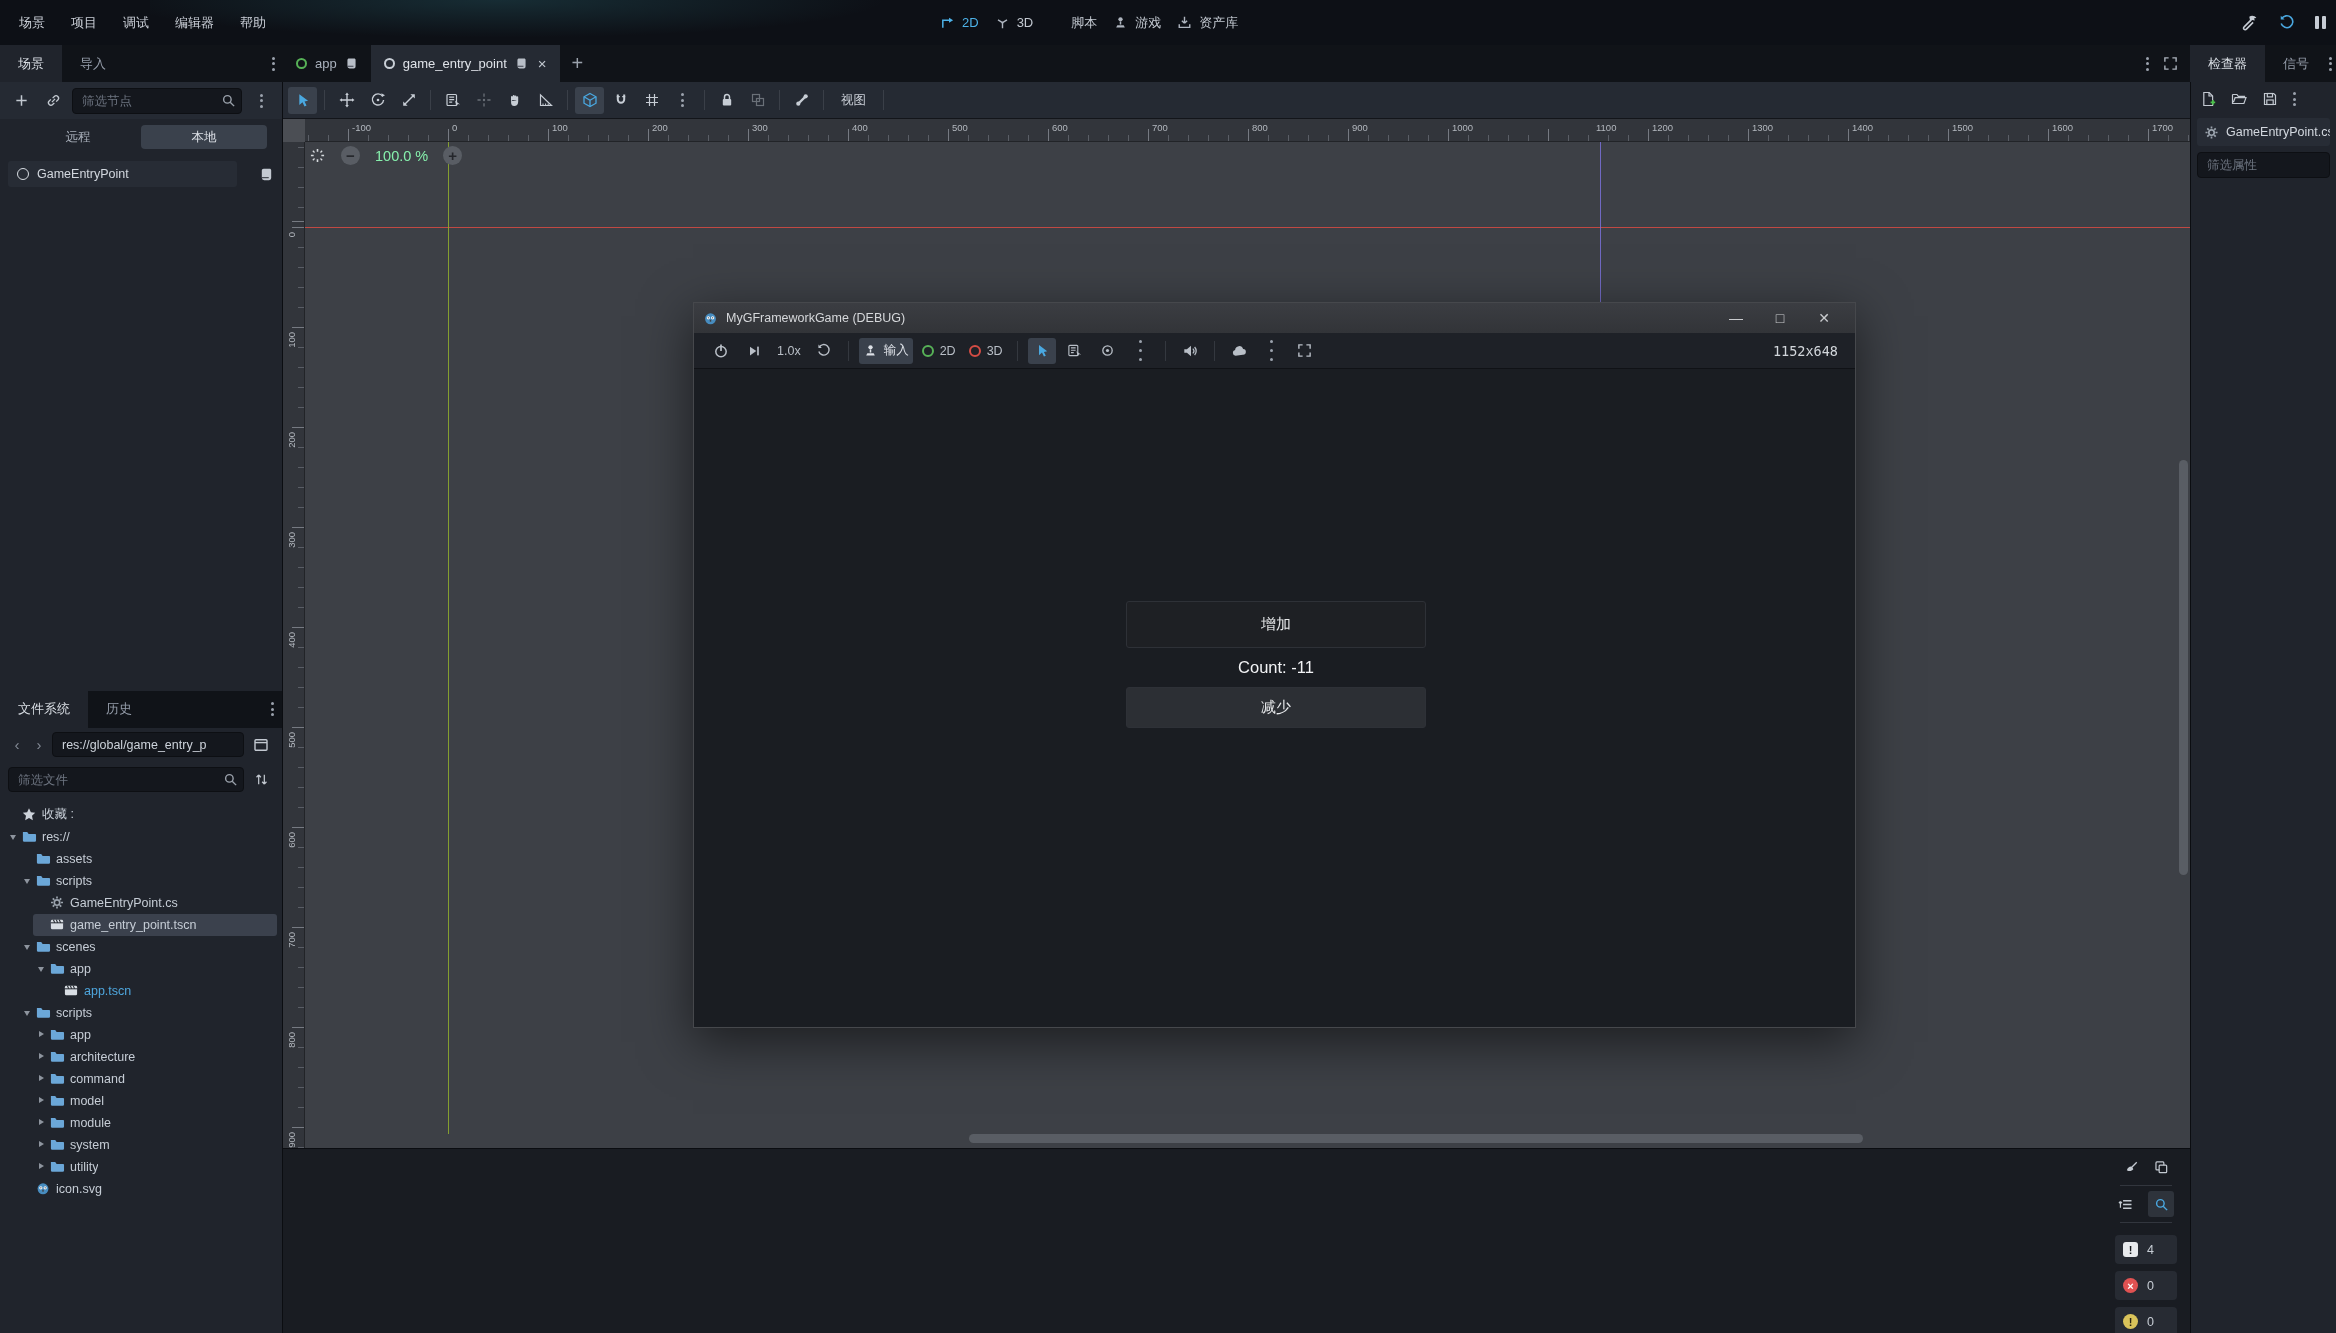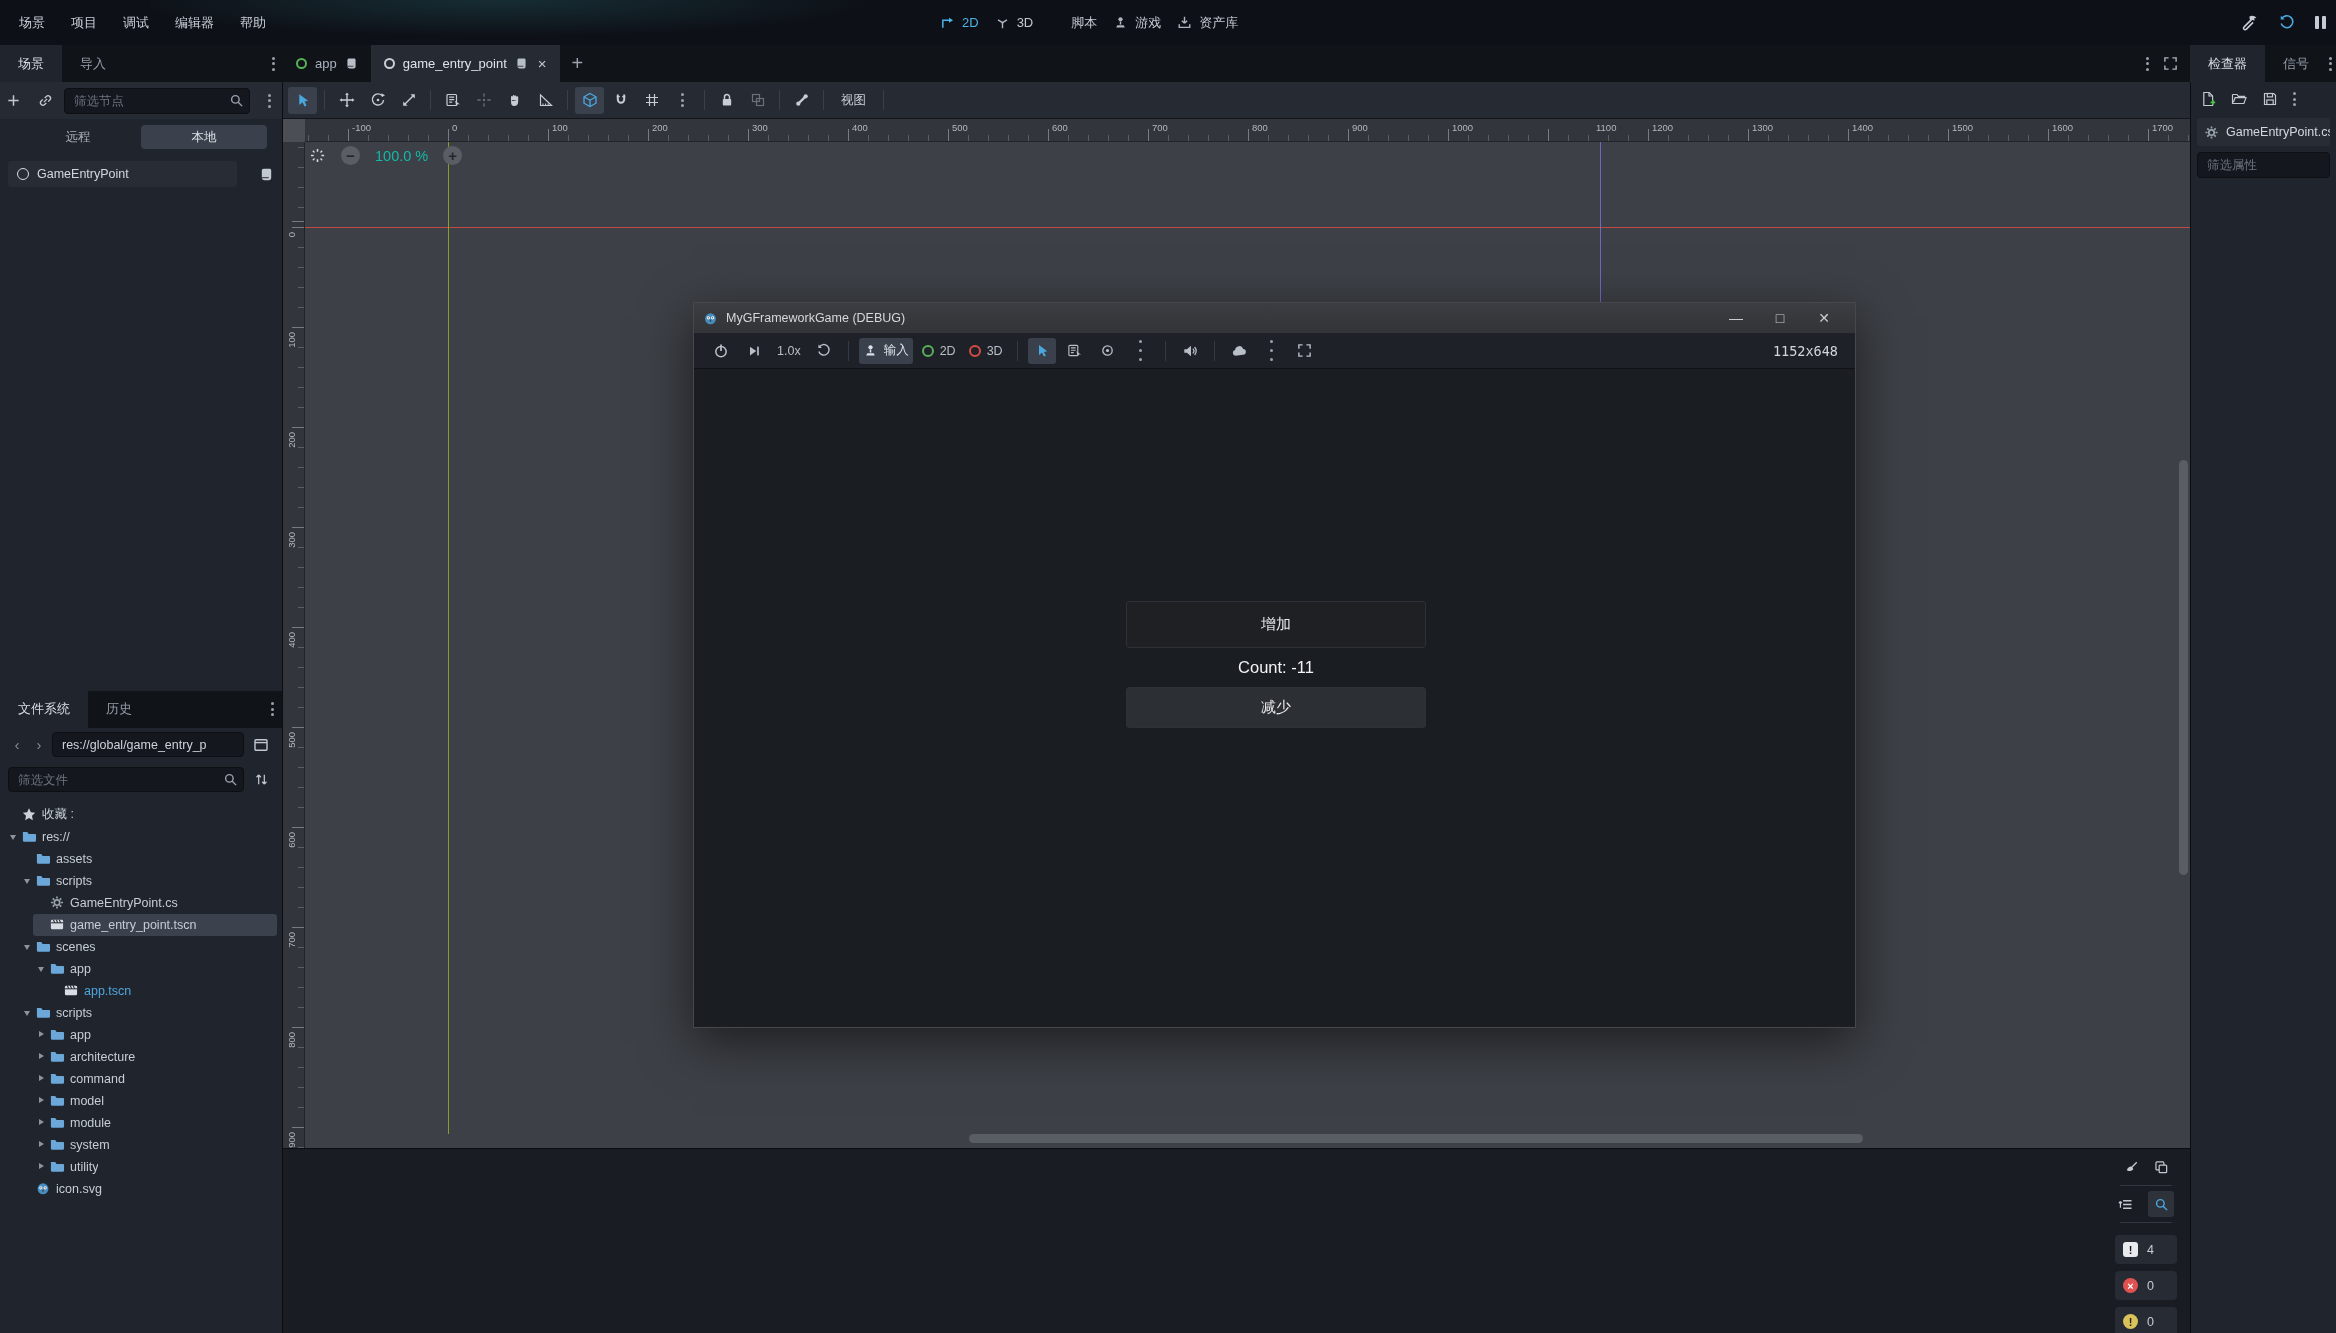--- a/index.html
+++ b/index.html
@@ -44,21 +44,21 @@
   .vdots{display:inline-flex;flex-direction:column;gap:2.5px;align-items:center}
   .vdots i{width:3px;height:3px;border-radius:50%;background:#9ba2ad}
 
   
   .main{position:absolute;left:0;top:82px;right:0;bottom:0;display:flex}
   .leftcol{width:283px;background:#20242c;border-right:1px solid #0b0d11;display:flex;flex-direction:column}
   .centercol{flex:1;min-width:0;display:flex;flex-direction:column}
   .rightcol{width:146px;background:#20242c;border-left:1px solid #0b0d11;display:flex;flex-direction:column}
 
   
-  .docktools{height:37px;background:#252a33;display:flex;align-items:center;gap:6px;padding:0 0}
+  .docktools{height:37px;background:#252a33;display:flex;align-items:center;gap:6px;padding:0 8px}
   .tbtn{width:26px;height:26px;display:flex;align-items:center;justify-content:center;color:#c3c9d1;border-radius:3px;flex:none}
   .inputwrap{position:relative;flex:1;min-width:0}
   .inputwrap input{width:100%;height:26px;background:#14171d;border:1px solid #0d0f13;border-radius:4px;
        color:#cdd3db;padding:0 26px 0 9px;font-size:12.5px;font-family:inherit;outline:none}
   .inputwrap input::placeholder{color:#6d7480}
   .inputwrap .ic{position:absolute;right:6px;top:5px;color:#9aa1ab}
   .segrow{display:flex;gap:0;padding:6px 15px 5px}
   .segbtn{flex:1;height:24px;display:flex;align-items:center;justify-content:center;border-radius:4px;color:#a8afba;font-size:12.5px}
   .segbtn.active{background:#3a414c;color:#dde1e7}
   .scenetree{flex:1;padding:7px 8px 0}
@@ -109,21 +109,21 @@
       background:repeating-linear-gradient(to bottom,#5a5e66 0 1px,transparent 1px 20px);background-position:0 5px}
   .vruler::after{content:"";position:absolute;top:0;bottom:0;right:0;width:12px;
       background:repeating-linear-gradient(to bottom,#767a82 0 1px,transparent 1px 100px);background-position:0 85px}
   .vlabel{position:absolute;left:3px;font-size:9.5px;color:#b3b8bf;writing-mode:vertical-lr;transform:rotate(180deg)}
   .axis-x{position:absolute;left:22px;right:0;top:108px;height:1px;background:rgba(226,75,66,.8)}
   .axis-y{position:absolute;left:165px;top:23px;bottom:14px;width:1px;background:rgba(145,175,45,.85)}
   .vprect{position:absolute;left:1317px;top:23px;height:160px;width:1px;background:rgba(125,115,225,.8)}
   .zoomctl{position:absolute;left:26px;top:27px;display:flex;align-items:center;gap:15px;z-index:4}
   .zoomctl .ic{color:#d7dade}
   .zbtn{width:19px;height:19px;border-radius:50%;background:#595d64;color:#24262b;display:flex;align-items:center;justify-content:center;font-size:15px;font-weight:bold;line-height:1}
-  .zlabel{font-size:14.5px;color:#14b8a6}
+  .zlabel{font-size:14.5px;color:#86efac}
   .hsb{position:absolute;left:686px;bottom:5px;width:894px;height:9px;border-radius:5px;background:#595d64;z-index:4}
   .vsb{position:absolute;right:2px;top:341px;width:9px;height:415px;border-radius:5px;background:#595d64;z-index:4}
 
   
   .gwin{position:absolute;left:693px;top:302px;width:1163px;height:726px;z-index:20;
         background:#1a1d22;border:1px solid #46484c;box-shadow:0 14px 48px rgba(0,0,0,.55)}
   .gtitle{height:30px;background:linear-gradient(#3b3d42,#323438);display:flex;align-items:center;gap:8px;padding:0 9px;font-size:12.5px;color:#d6d8db}
   .gwbtns{margin-left:auto;display:flex;align-items:center;gap:0;color:#c9cbce}
   .gwbtn{width:44px;text-align:center;font-size:14px}
   .gtoolbar{height:36px;background:#1e2127;border-bottom:1px solid #101216;display:flex;align-items:center;gap:5px;padding:12px 13px;color:#b9bfc7}

